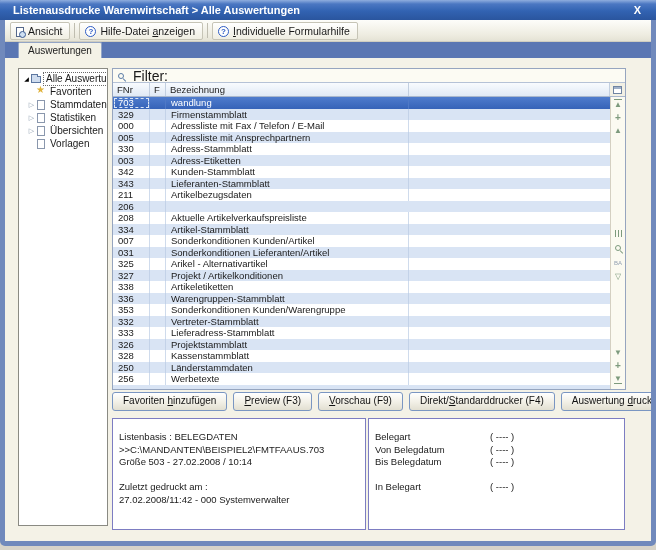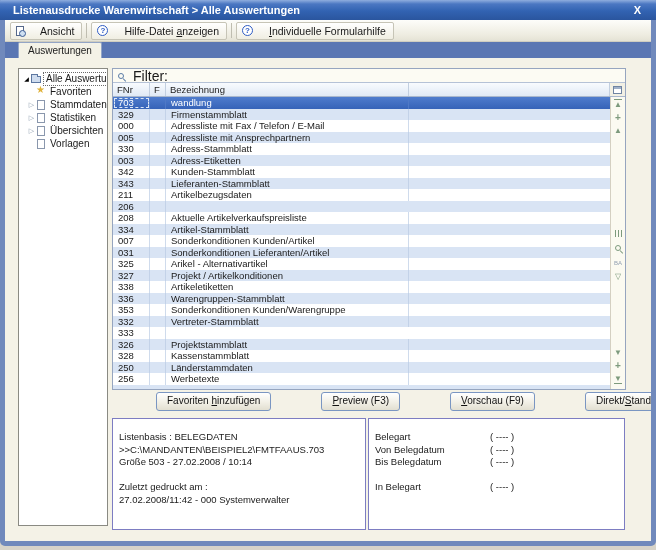--- a/index.html
+++ b/index.html
@@ -37,21 +37,21 @@
     background: #f4f2e7; overflow: hidden;
   }
   
   .toolbar {
     height: 22px;
     background: linear-gradient(#fdfdfa, #edebdf 75%, #e4e2d5);
     border-bottom: 1px solid #cfcdc1;
     display: flex; align-items: center; padding-left: 5px;
   }
   .tbtn {
-    display: flex; align-items: center; gap: 16px;
+    display: flex; align-items: flex-end; gap: 4px;
     font-size: 10.5px; padding: 2px 7px 2px 5px;
     border: 1px solid #c6c4b6; border-radius: 2px;
     background: linear-gradient(#ffffff, #f0eee2);
     height: 18px; white-space: nowrap;
   }
   .tsep { width: 1px; height: 15px; background: #bfbdb0; margin: 0 4px; }
   .help-ic {
     width: 11px; height: 11px; border: 1px solid #2f5cc4; border-radius: 50%;
     background: #fff; color: #2f5cc4; font-size: 8px; font-weight: bold;
     text-align: center; line-height: 9px; display: inline-block;
@@ -170,21 +170,21 @@
   .ba { font-size: 6px; color: #93a0b2; letter-spacing: 0; }
   .rail .mini-mag { border-color: #7d9a7d; }
   .rail .mini-mag::after { background: #7d9a7d; }
 
   
   .btnrow { position: absolute; left: 107px; top: 334px; display: flex; gap: 6px; }
   .xpbtn {
     height: 19px; font-size: 10px; line-height: 16px; padding: 0 10px;
     border: 1px solid #7a96c2; border-radius: 3px;
     background: linear-gradient(#ffffff, #f3f1e8 50%, #e2dfd1);
-    color: #111; white-space: nowrap; cursor: default; margin-left: 44px;
+    color: #111; white-space: nowrap; cursor: default;
   }
   
   .infoL, .infoR {
     position: absolute; top: 360px; height: 112px;
     background: #fff; border: 1px solid #7d7dc2;
     font-size: 9.5px; padding: 12px 6px; overflow: hidden;
   }
   .infoL { left: 107px; width: 254px; }
   .infoR { left: 363px; width: 257px; }
   .iline { min-height: 12.5px; line-height: 12.5px; white-space: nowrap; }
@@ -398,20 +398,21 @@
               </div>
               <div class="trow tint">
                 <span class="c fnr">332</span>
                 <span class="c f"></span>
                 <span class="c bez">Vertreter-Stammblatt</span>
                 <span class="c extra"></span>
               </div>
               <div class="trow">
                 <span class="c fnr">333</span>
                 <span class="c f"></span>
+                <span class="c bez">Lieferadress-Stammblatt</span>
                 <span class="c extra"></span>
               </div>
               <div class="trow tint">
                 <span class="c fnr">326</span>
                 <span class="c f"></span>
                 <span class="c bez">Projektstammblatt</span>
                 <span class="c extra"></span>
               </div>
               <div class="trow">
                 <span class="c fnr">328</span>

